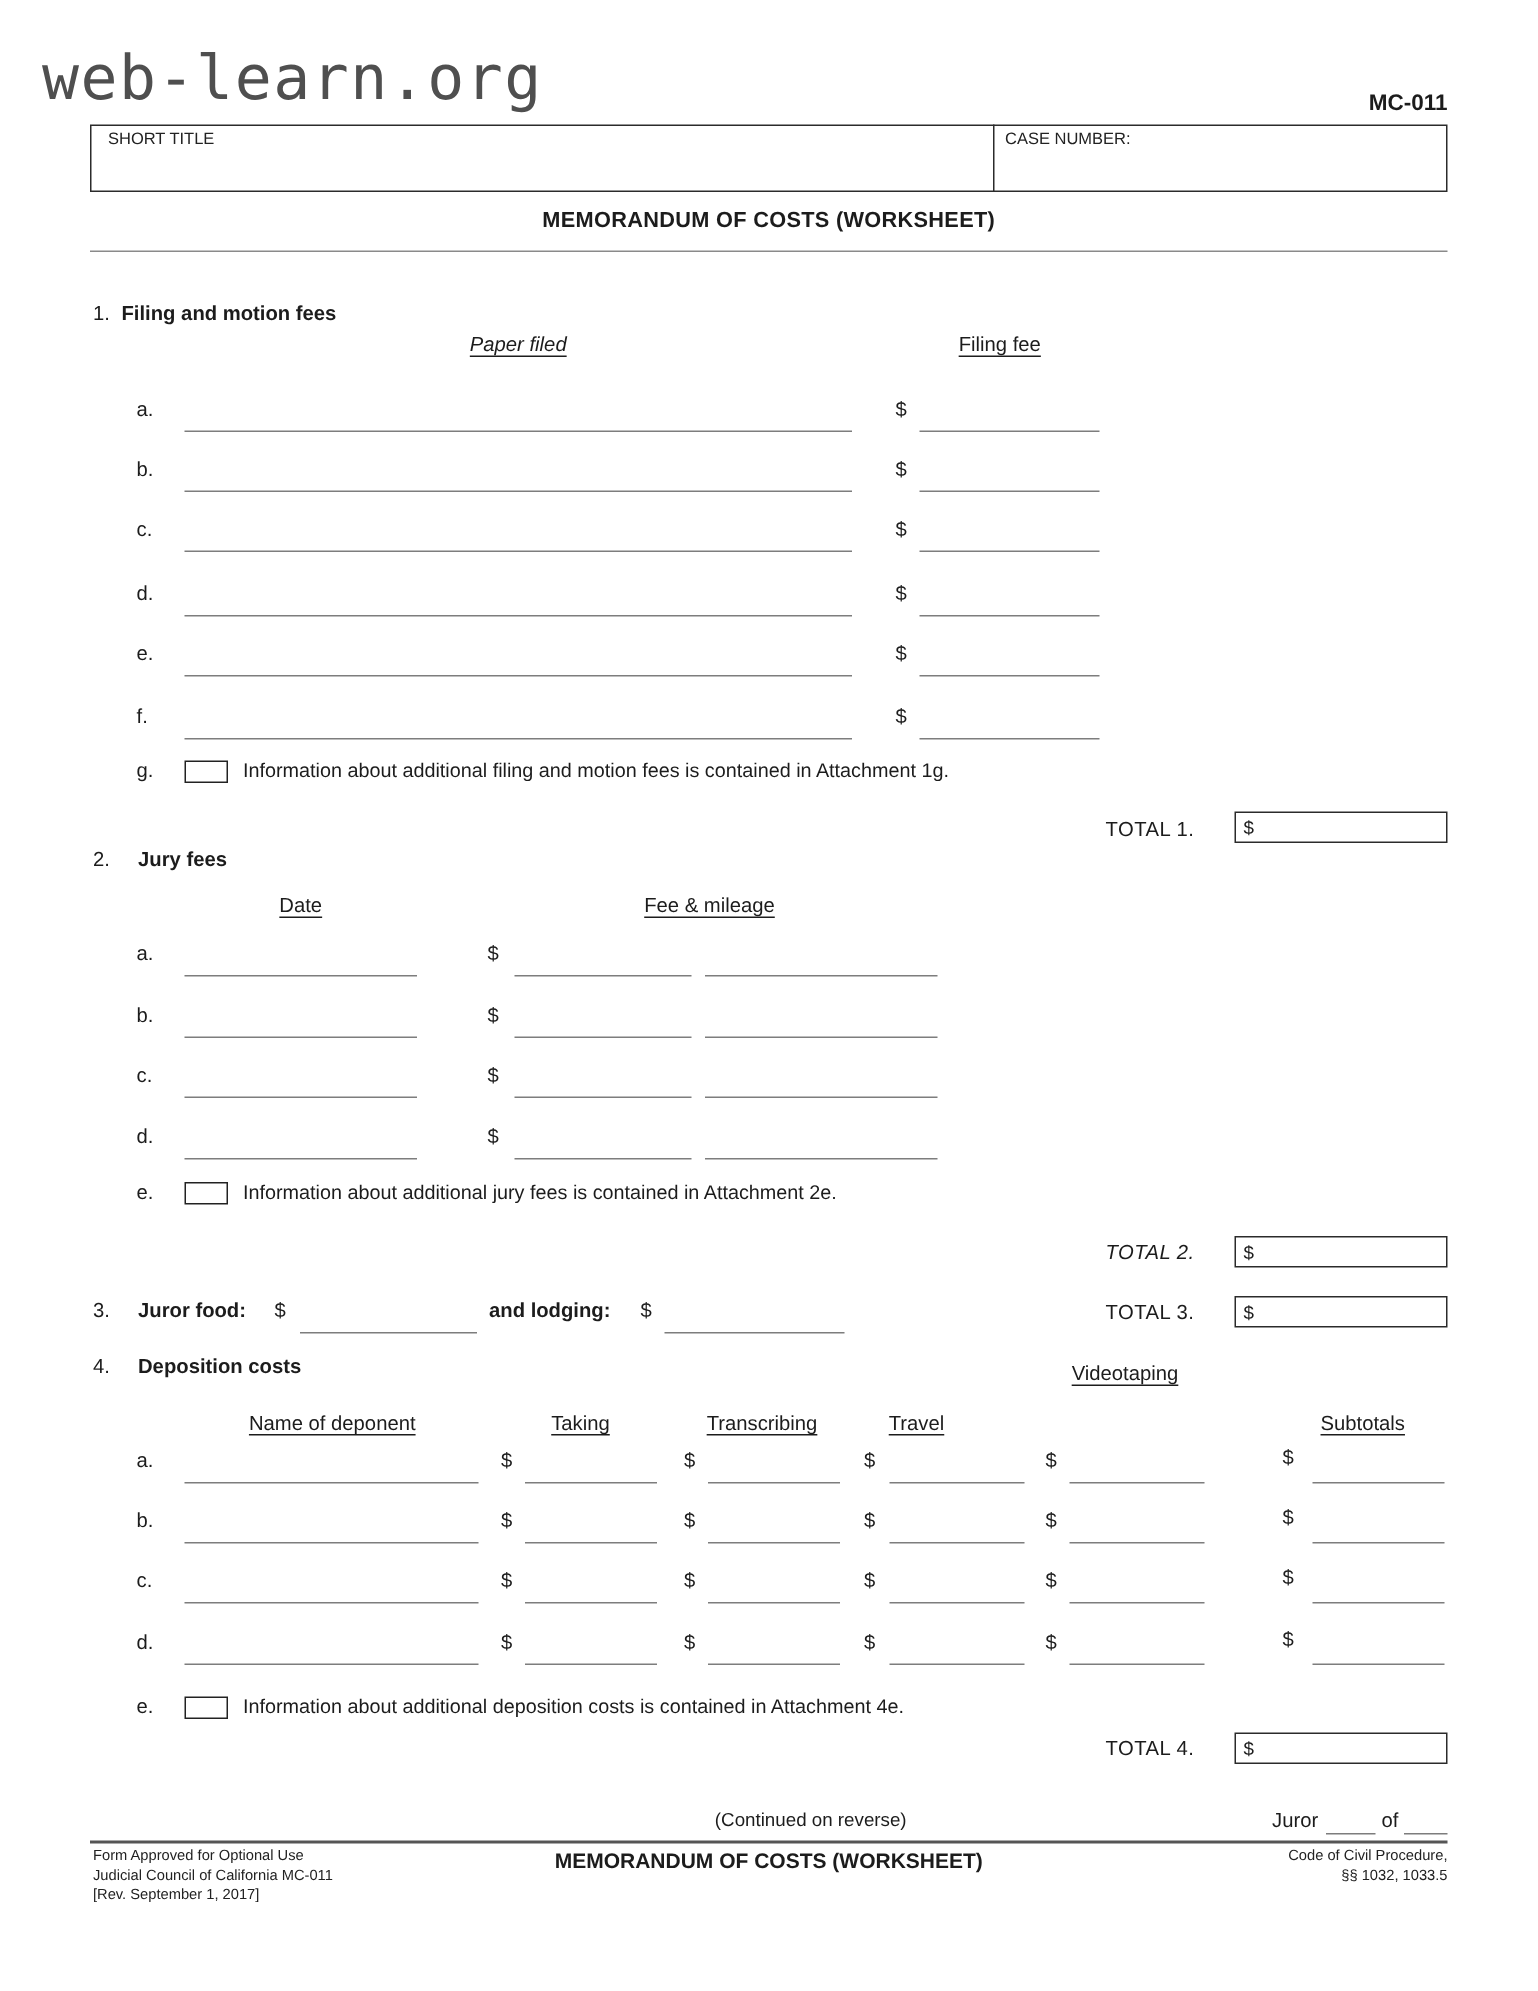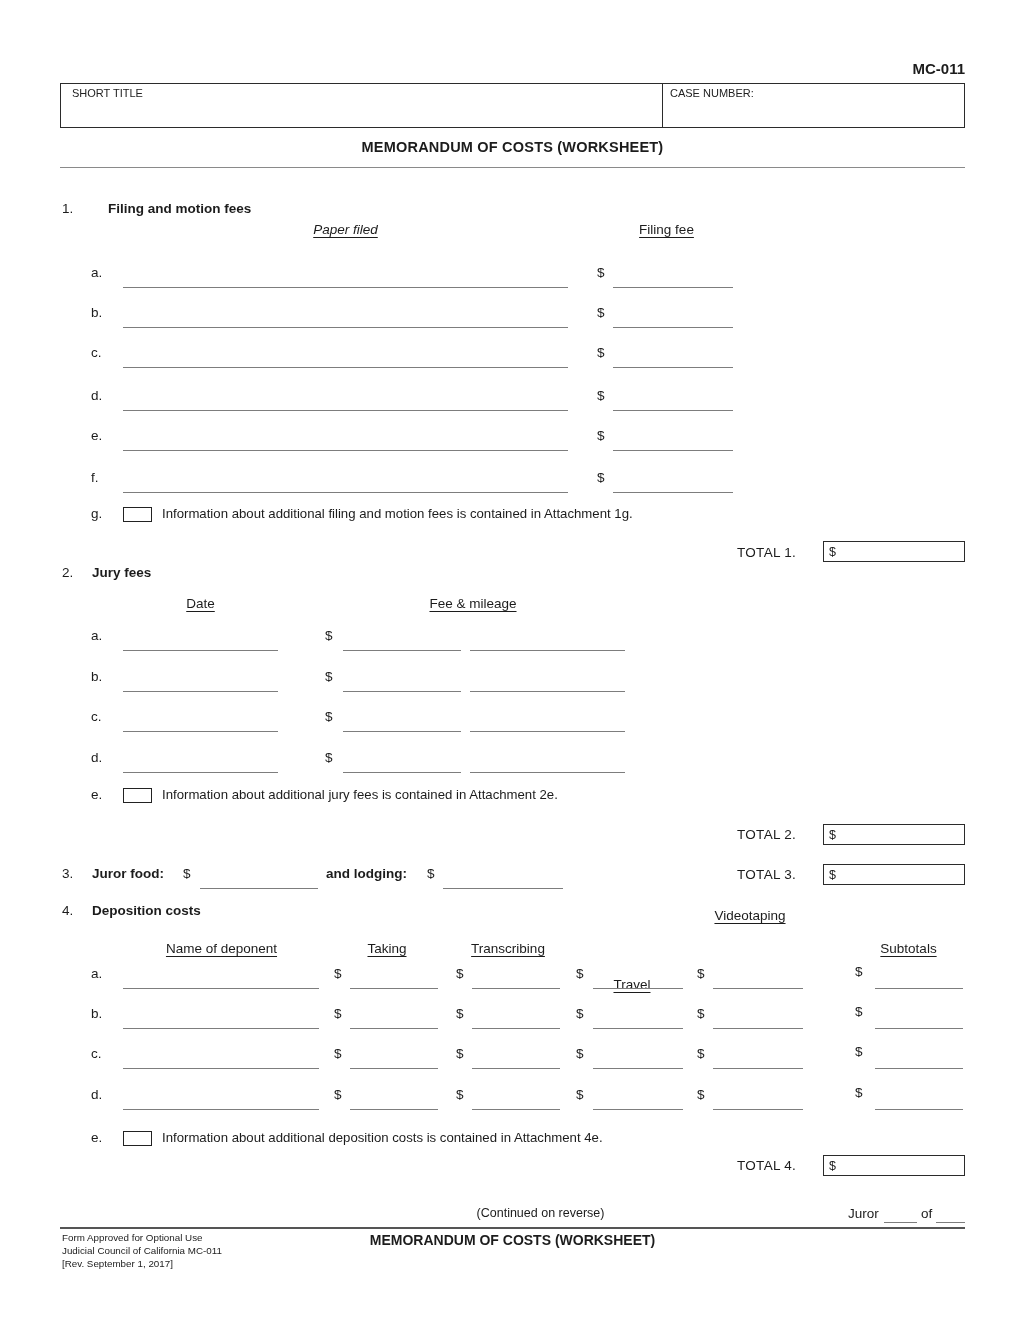--- a/index.html
+++ b/index.html
@@ -38,34 +38,35 @@
   .foot-small { font-size:9.8px; line-height:13px; color:#222; }
   .foot-center { font-size:14px; font-weight:bold; text-align:center; width:100%; }
   .continued { font-size:12.5px; text-align:center; width:100%; }
   .pagelbl { font-size:13.5px; }
 </style>
 </head>
 <body>
 
 <div class="page">
 
+  <div class="abs logo" style="left:28px; top:28px;">web-learn.org</div>
   <div class="abs formnum" style="left:820px; top:60px; width:145px; text-align:right;">MC-011</div>
 
   <div class="abs hdrbox" style="left:60px; top:83px; width:905px; height:45px;"></div>
   <div class="abs" style="left:662px; top:83px; width:0; height:45px; border-left:1.6px solid #2b2b2b;"></div>
   <div class="abs hdrlabel" style="left:72px; top:87px;">SHORT TITLE</div>
   <div class="abs" style="left:72px; top:102px; width:580px; height:22px;"></div>
   <div class="abs hdrlabel" style="left:670px; top:87px;">CASE NUMBER:</div>
   <div class="abs" style="left:670px; top:102px; width:285px; height:22px;"></div>
 
   <div class="abs title" style="left:0; top:139px;">MEMORANDUM OF COSTS (WORKSHEET)</div>
   <div class="abs rule" style="left:60px; top:167px; width:905px;"></div>
 
   <div class="abs secnum" style="left:62px; top:201px;">1.</div>
-  <div class="abs sechead" style="left:108px; top:201px;text-align:right;">Filing and motion fees</div>
+  <div class="abs sechead" style="left:81px; top:201px;text-align:right;">Filing and motion fees</div>
   <div class="abs colhead" style="left:123px; top:222px; width:445px;font-style:italic;">Paper filed</div>
   <div class="abs colhead" style="left:600px; top:222px; width:133px;">Filing fee</div>
 
   <div class="abs letter" style="left:91px; top:265px;">a.</div>
   <div class="abs fline" style="left:123px; top:287px; width:445px;"></div>
   <div class="abs dollar" style="left:597px; top:265px;">$</div>
   <div class="abs fline" style="left:613px; top:287px; width:120px;"></div>
 
   <div class="abs letter" style="left:91px; top:305px;">b.</div>
   <div class="abs fline" style="left:123px; top:327px; width:445px;"></div>
@@ -125,41 +126,41 @@
   <div class="abs letter" style="left:91px; top:750px;">d.</div>
   <div class="abs fline" style="left:123px; top:772px; width:155px;"></div>
   <div class="abs dollar" style="left:325px; top:750px;">$</div>
   <div class="abs fline" style="left:343px; top:772px; width:118px;"></div>
   <div class="abs fline" style="left:470px; top:772px; width:155px;"></div>
 
   <div class="abs letter" style="left:91px; top:787px;">e.</div>
   <div class="abs cbx" style="left:123px; top:788px;"></div>
   <div class="abs cbxtext" style="left:162px; top:787px;">Information about additional jury fees is contained in Attachment 2e.</div>
 
-  <div class="abs totlabel" style="left:737px; top:827px;">TOTAL  2.</div>
+  <div class="abs totlabel" style="left:737px; top:827px;font-style:italic;">TOTAL  2.</div>
   <div class="abs totbox" style="left:823px; top:824px;">$</div>
 
   <div class="abs secnum" style="left:62px; top:866px;">3.</div>
   <div class="abs sechead" style="left:92px; top:866px;">Juror food:</div>
   <div class="abs dollar" style="left:183px; top:866px;">$</div>
   <div class="abs fline" style="left:200px; top:888px; width:118px;"></div>
   <div class="abs sechead" style="left:326px; top:866px;">and lodging:</div>
   <div class="abs dollar" style="left:427px; top:866px;">$</div>
   <div class="abs fline" style="left:443px; top:888px; width:120px;"></div>
 
   <div class="abs totlabel" style="left:737px; top:867px;">TOTAL  3.</div>
   <div class="abs totbox" style="left:823px; top:864px;">$</div>
 
   <div class="abs secnum" style="left:62px; top:903px;">4.</div>
   <div class="abs sechead" style="left:92px; top:903px;">Deposition costs</div>
 
   <div class="abs colhead" style="left:123px; top:941px; width:197px;">Name of deponent</div>
   <div class="abs colhead" style="left:350px; top:941px; width:74px;">Taking</div>
   <div class="abs colhead" style="left:460px; top:941px; width:96px;">Transcribing</div>
-  <div class="abs colhead" style="left:596px; top:941px; width:72px;margin-top:36px;">Travel</div>
+  <div class="abs colhead" style="left:575px; top:941px; width:72px;">Travel</div>
   <div class="abs colhead" style="left:705px; top:908px; width:90px;">Videotaping</div>
   <div class="abs colhead" style="left:868px; top:941px; width:81px;">Subtotals</div>
 
   <div class="abs letter" style="left:91px; top:966px;">a.</div>
   <div class="abs fline" style="left:123px; top:988px; width:196px;"></div>
   <div class="abs dollar" style="left:334px; top:966px;">$</div>
   <div class="abs fline" style="left:350px; top:988px; width:88px;"></div>
   <div class="abs dollar" style="left:456px; top:966px;">$</div>
   <div class="abs fline" style="left:472px; top:988px; width:88px;"></div>
   <div class="abs dollar" style="left:576px; top:966px;">$</div>
@@ -224,14 +225,18 @@
   <div class="abs rule2" style="left:60px; top:1227px; width:905px;"></div>
 
   <div class="abs foot-small" style="left:62px; top:1231px;">
     <div>Form Approved for Optional Use</div>
     <div>Judicial Council of California MC-011</div>
     <div>[Rev. September 1, 2017]</div>
   </div>
 
   <div class="abs foot-center" style="left:0; top:1232px;">MEMORANDUM OF COSTS (WORKSHEET)</div>
 
+  <div class="abs foot-small" style="left:665px; top:1231px; width:300px; text-align:right;">
+    <div>Code of Civil Procedure,</div>
+    <div>§§ 1032, 1033.5</div>
+  </div>
 
 </div>
 
 </body></html>

